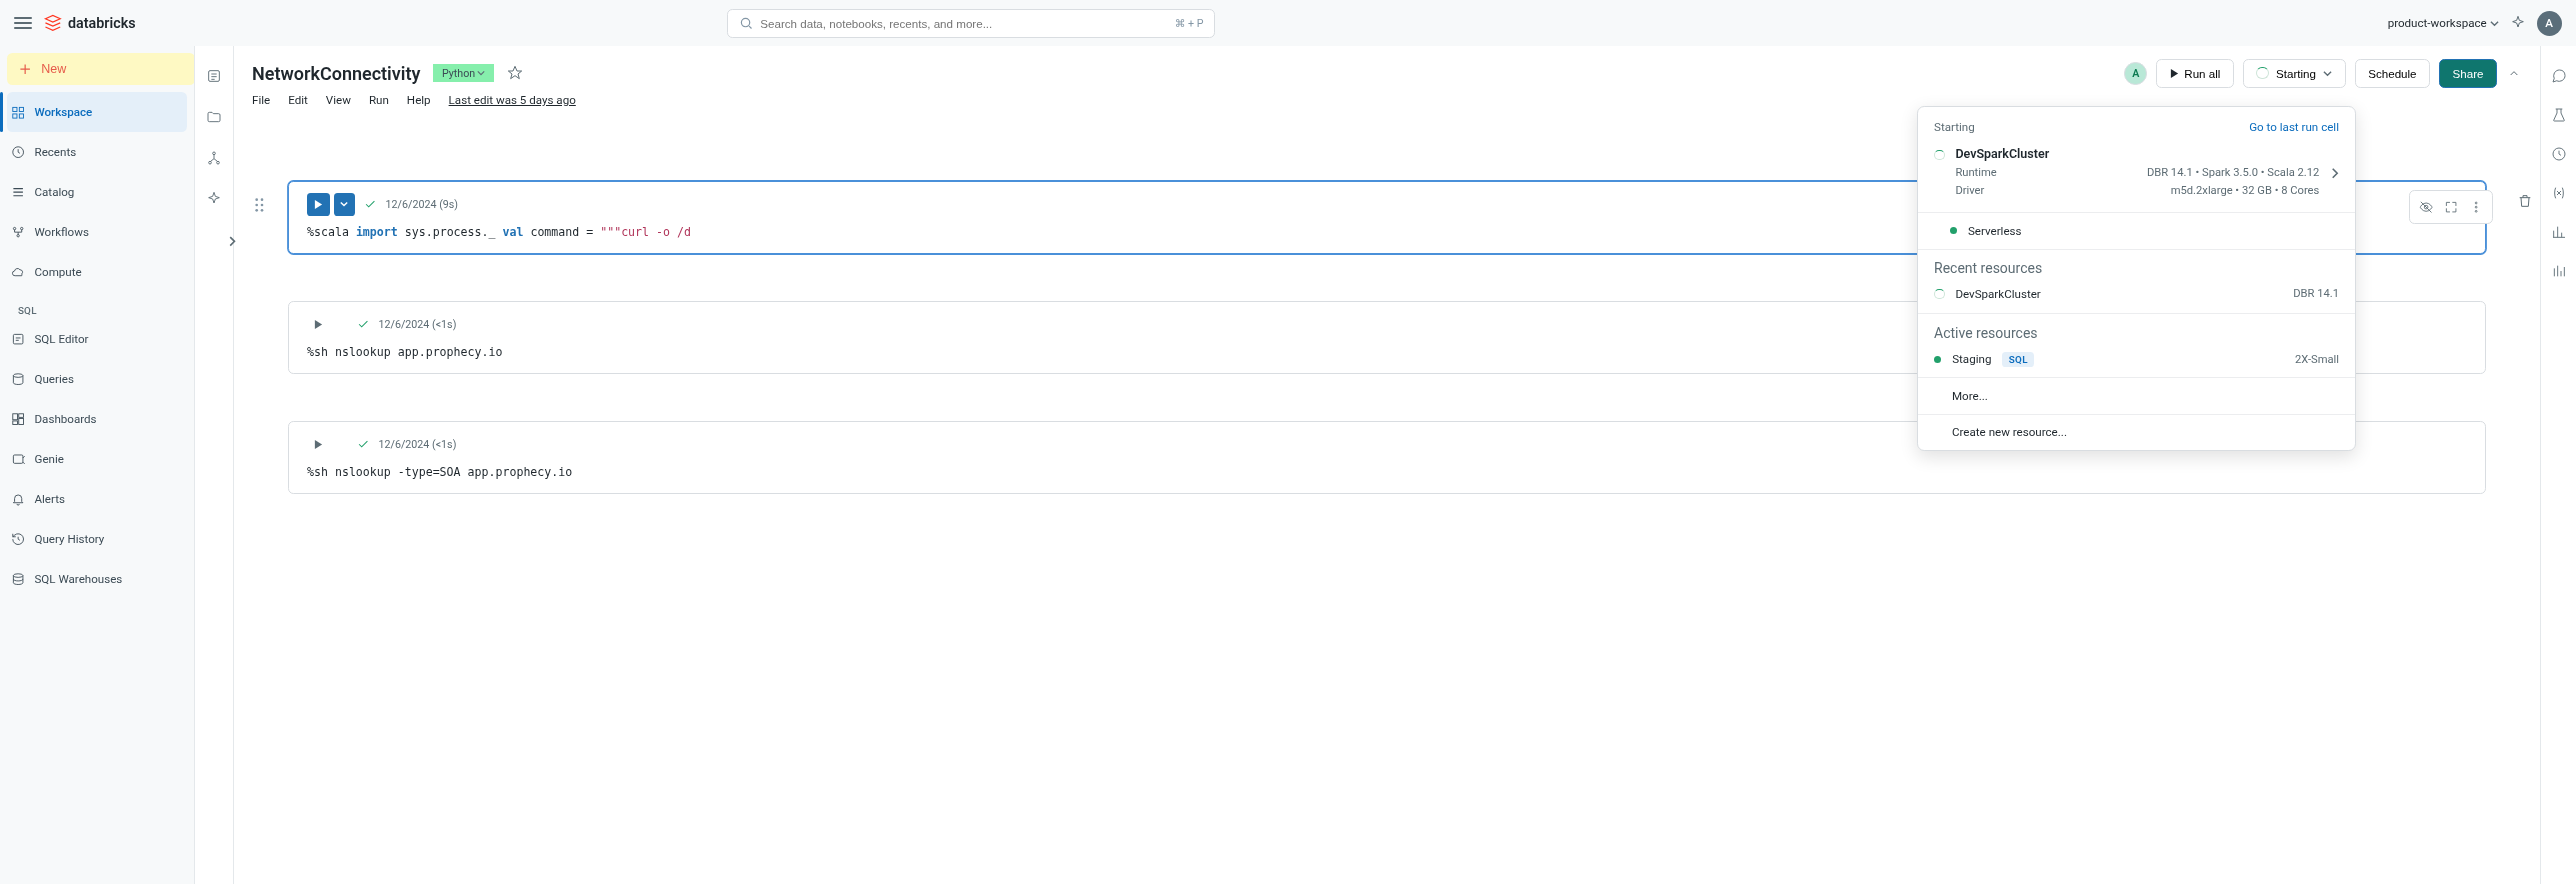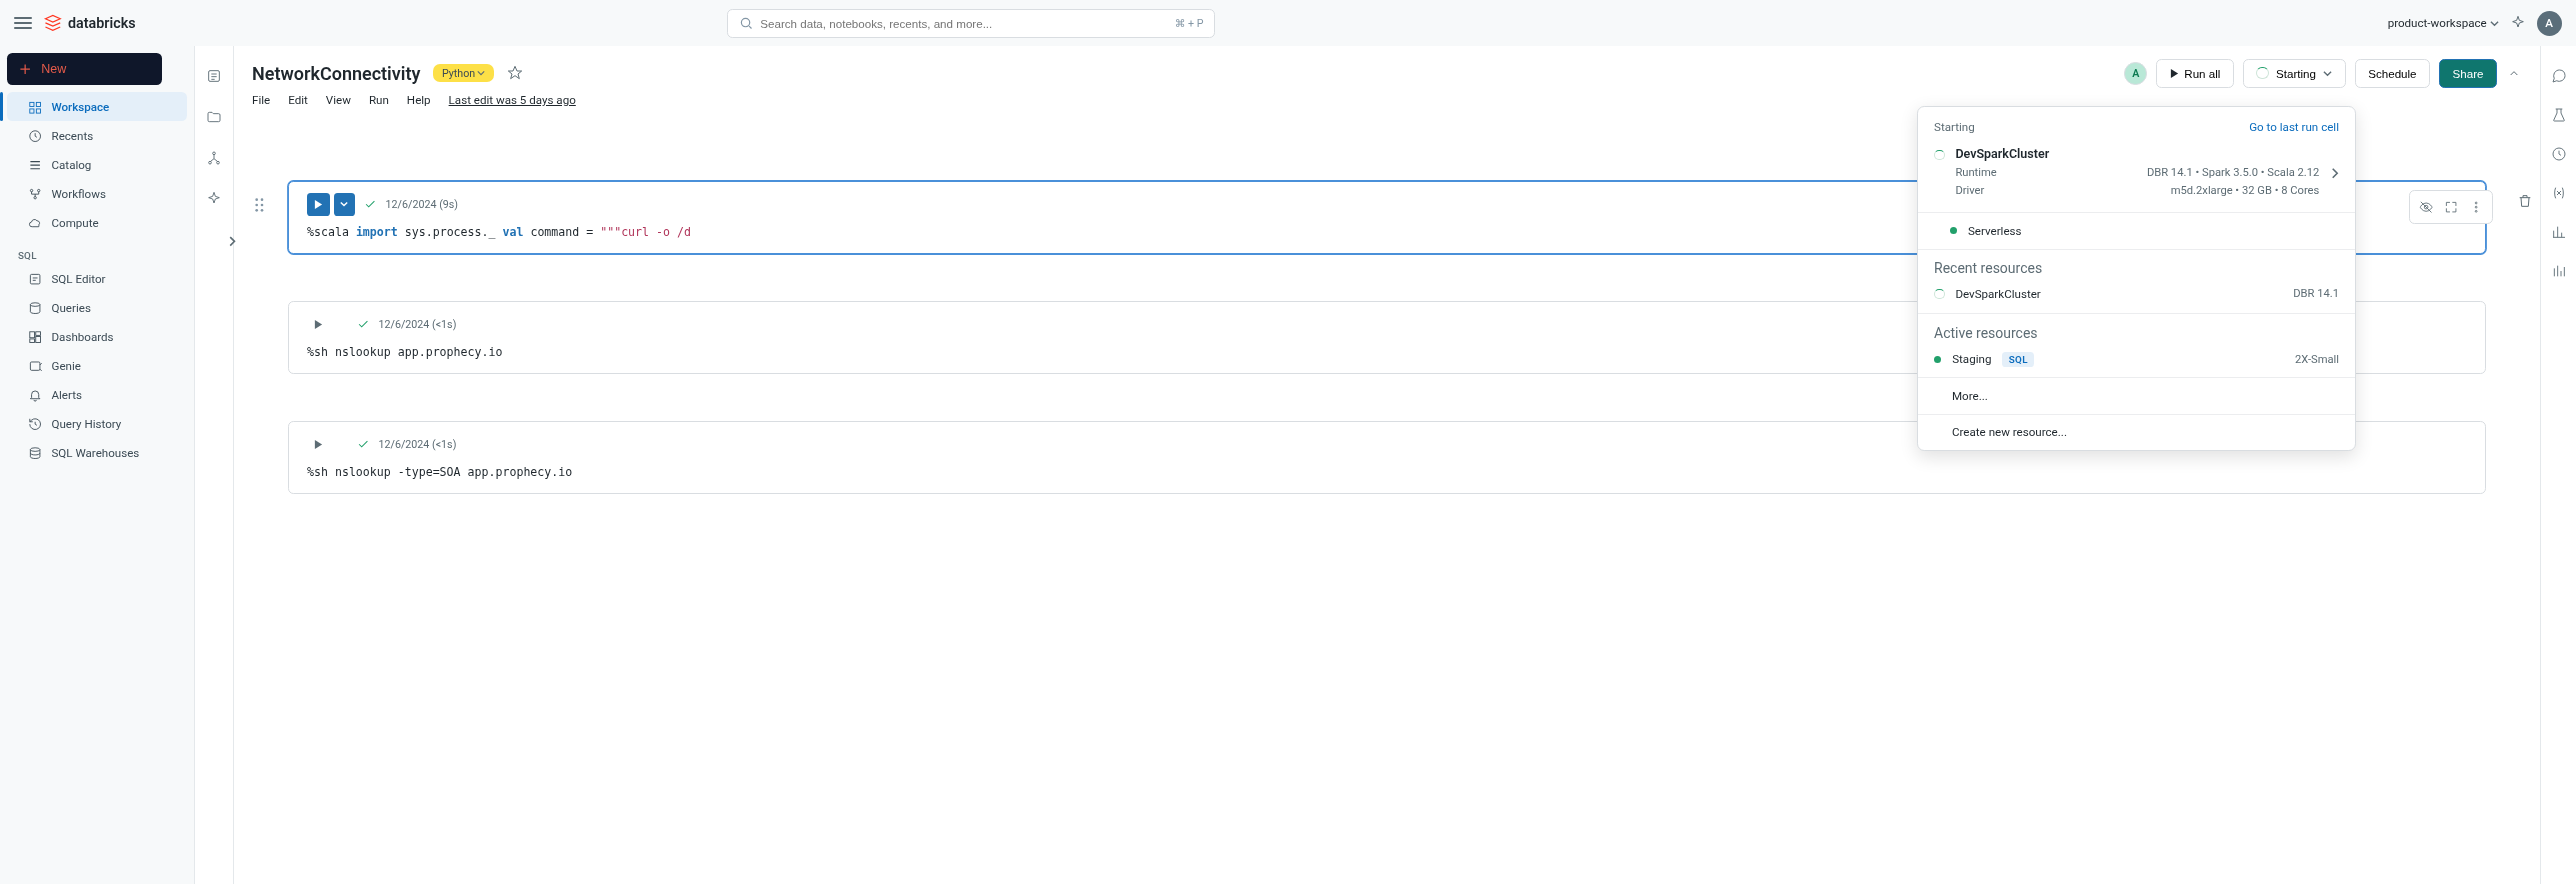--- a/index.html
+++ b/index.html
@@ -12,37 +12,37 @@
 .search-box { width: 488px; height: 29px; background: #fff; border: 0.9px solid #d9dde1; border-radius: 5.4px; display: flex; align-items: center; padding: 0 10.7px; gap: 7.2px; margin-left: auto; margin-right: auto; }
 .search-box input { flex: 1; border: none; outline: none; font-size: 11.6px; color: #5d6c74; background: transparent; }
 .search-kbd { font-size: 10.7px; color: #8396a5; }
 .top-right { display: flex; align-items: center; gap: 10.7px; margin-left: auto; }
 .workspace-sel { font-size: 11.6px; color: #1f272d; display: flex; align-items: center; gap: 3.6px; cursor: pointer; }
 .sparkle-icon { color: #5d6c74; cursor: pointer; }
 .avatar { width: 25px; height: 25px; border-radius: 50%; background: #5b6e7a; color: #fff; display: flex; align-items: center; justify-content: center; font-size: 11.6px; font-weight: 500; }
 
 .layout { display: flex; height: calc(100vh - 46px); }
 .sidebar { width: 194px; background: #f7f9fa; padding: 7.2px; overflow-y: auto; }
-.new-btn { width: 155px; height: 32px; background: #0f172a; color: #e65b4a; border: none; border-radius: 5.4px; display: flex; align-items: center; gap: 9px; padding: 0 10.7px; font-size: 12.5px; font-weight: 500; cursor: pointer; margin-bottom: 7.2px; }
+.new-btn { width: 188px; height: 32px; background: #fef9c3; color: #e65b4a; border: none; border-radius: 5.4px; display: flex; align-items: center; gap: 9px; padding: 0 10.7px; font-size: 12.5px; font-weight: 500; cursor: pointer; margin-bottom: 7.2px; }
 .new-btn svg { stroke: #e65b4a; }
-.nav-item { height: 29px; display: flex; align-items: center; gap: 9px; padding: 0 21px; border-radius: 5.4px; cursor: pointer; color: #3b4a54; font-size: 11.6px; }
+.nav-item { height: 40px; display: flex; align-items: center; gap: 9px; padding: 0 4px; border-radius: 5.4px; cursor: pointer; color: #3b4a54; font-size: 11.6px; }
 .nav-item.active { background: #e4eff9; color: #0b6cbd; font-weight: 500; position: relative; }
 .nav-item.active::before { content: ""; position: absolute; left: -7.2px; top: 0; bottom: 0; width: 2.7px; background: #0b6cbd; border-radius: 1.8px; }
 .nav-item svg { width: 14.3px; height: 14.3px; stroke: currentColor; fill: none; stroke-width: 1.5; }
 .nav-section-label { font-size: 9.8px; color: #5d6c74; padding: 12.5px 10.7px 3.6px; font-weight: 500; letter-spacing: 0.3px; }
 
 .main { flex: 1; background: #fff; border-left: 0.9px solid #e4e8eb; display: flex; overflow: hidden; }
 .gutter { width: 39px; border-right: 0.9px solid #e4e8eb; display: flex; flex-direction: column; align-items: center; padding-top: 21.5px; gap: 25px; }
 .gutter-icon { width: 16px; height: 16px; stroke: #5d6c74; fill: none; stroke-width: 1.4; cursor: pointer; }
 .gutter-expand { position: absolute; left: 227px; top: 236px; width: 10.7px; height: 10.7px; stroke: #5d6c74; fill: none; cursor: pointer; }
 
 .content { flex: 1; position: relative; }
 .header { padding: 12.5px 18px 5.4px; display: flex; align-items: center; gap: 12.5px; }
 .title { font-size: 18px; font-weight: 600; }
-.lang-pill { background: #fde047; padding: 2.7px 9px; border-radius: 7px; font-size: 10.7px; color: #3b4a54; display: flex; align-items: center; gap: 2px; cursor: pointer; }
+.lang-pill { background: #86efac; padding: 2.7px 9px; border-radius: 0; font-size: 10.7px; color: #3b4a54; display: flex; align-items: center; gap: 2px; cursor: pointer; }
 .star-icon { width: 16px; height: 16px; stroke: #5d6c74; fill: none; cursor: pointer; }
 .header-right { margin-left: auto; display: flex; align-items: center; gap: 9px; }
 .avatar-sm { width: 23px; height: 23px; border-radius: 50%; background: #b9e8d7; color: #0c7a51; display: flex; align-items: center; justify-content: center; font-size: 10.7px; font-weight: 600; border: 0.9px solid #d9dde1; }
 .btn { height: 29px; padding: 0 12.5px; border-radius: 5.4px; border: 0.9px solid #d9dde1; background: #fff; font-size: 11.6px; cursor: pointer; display: flex; align-items: center; gap: 5.4px; }
 .btn-primary { background: #0f766e; color: #fff; border-color: #2272b4; }
 .btn-starting { display: flex; align-items: center; gap: 7.2px; }
 .spinner { width: 12.5px; height: 12.5px; border: 1.8px solid #cfe5d9; border-top-color: #22a06b; border-radius: 50%; animation: spin 0.8s linear infinite; }
 @keyframes spin { to { transform: rotate(360deg); } }
 
 .menu-bar { padding: 0 18px 9px; display: flex; align-items: center; gap: 18px; font-size: 11.6px; }

